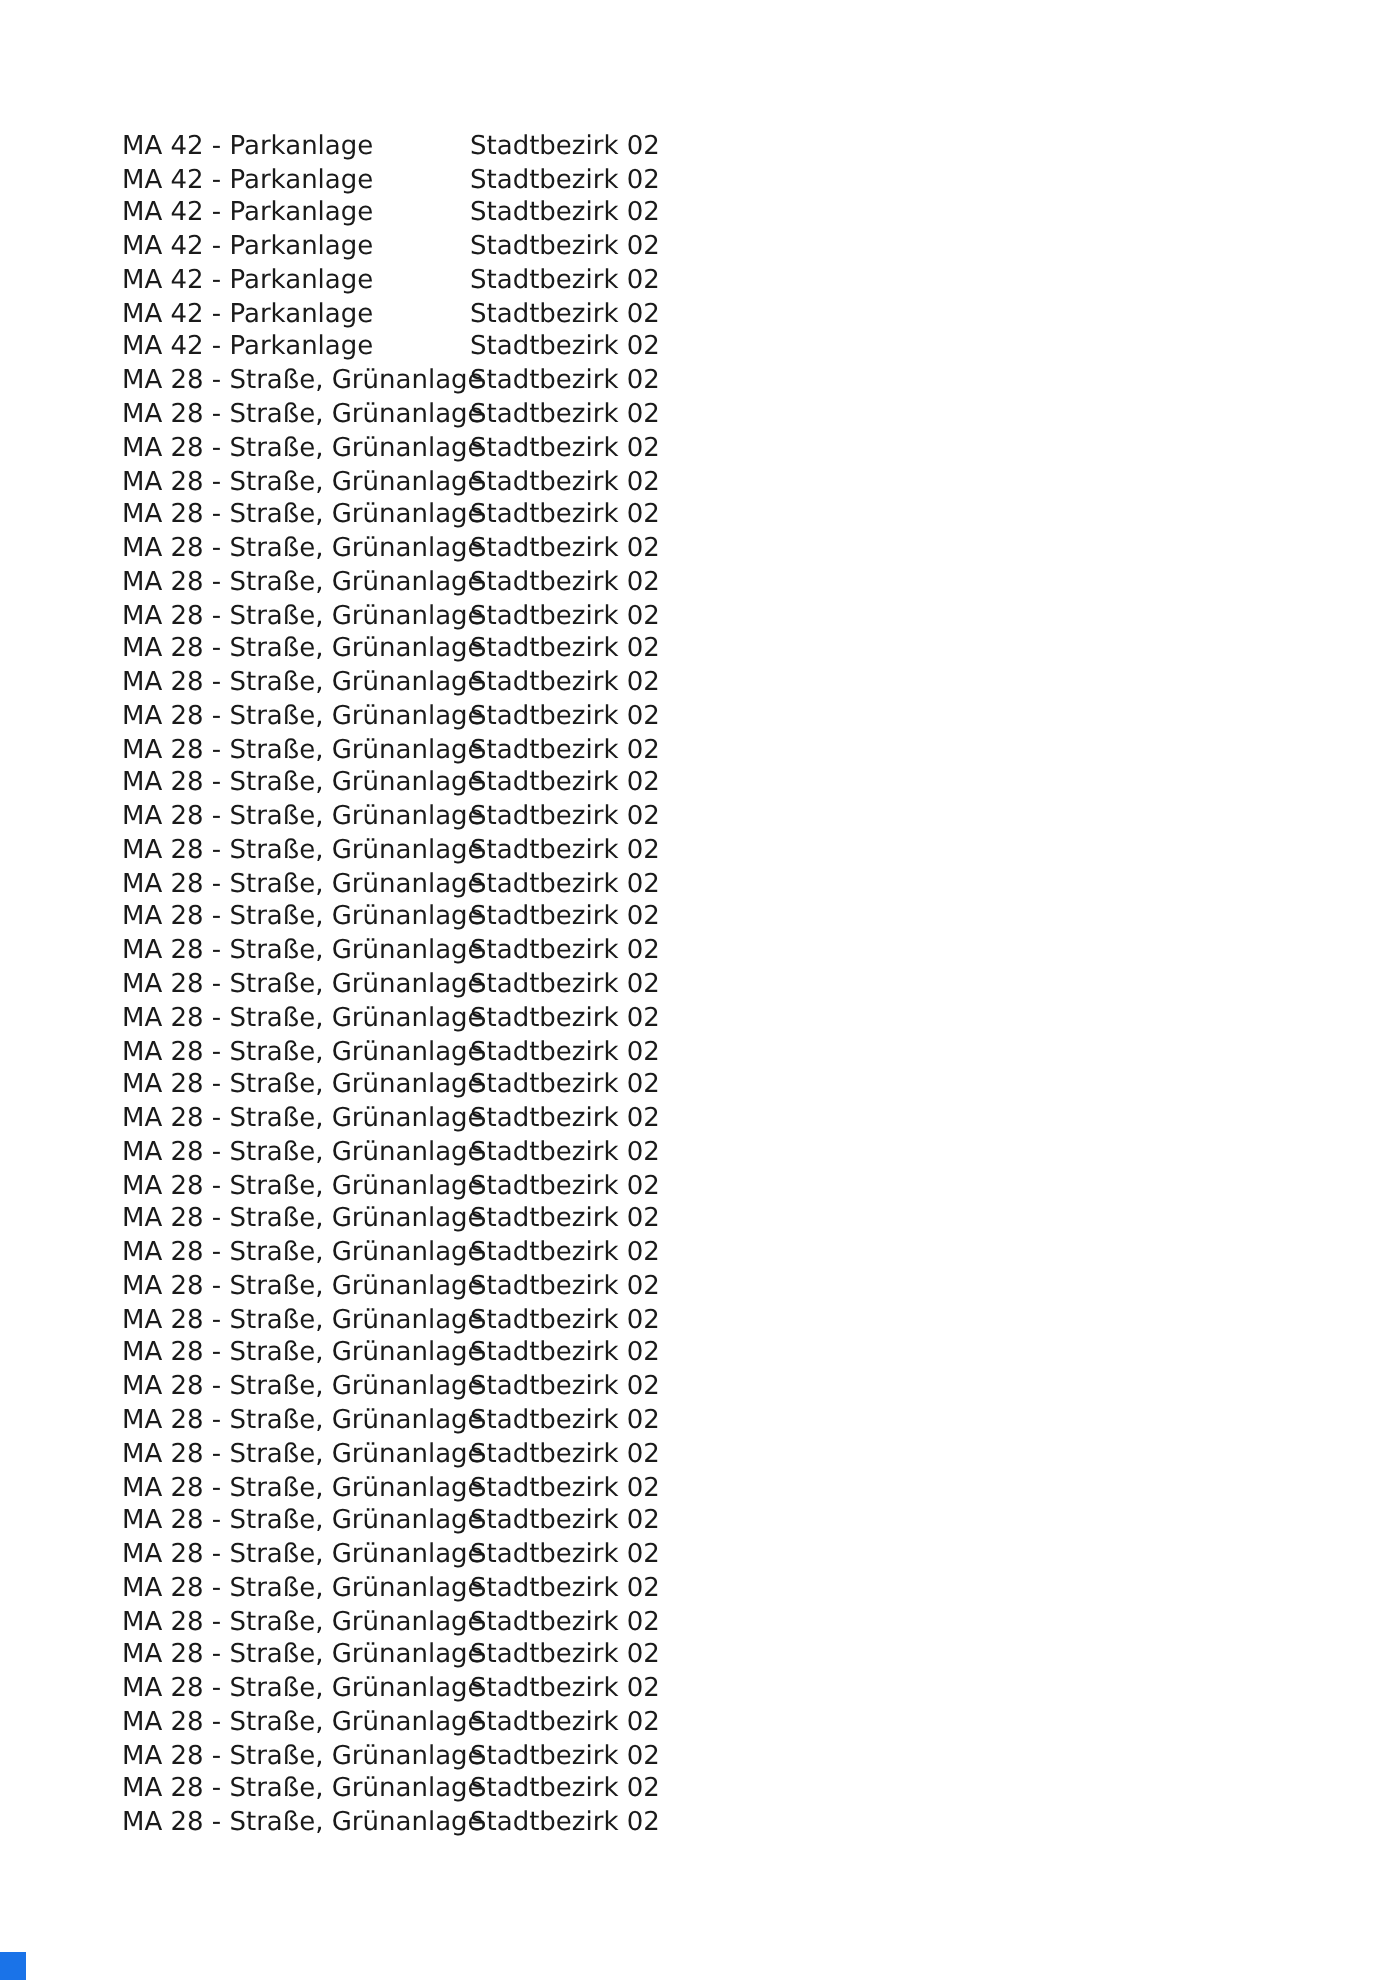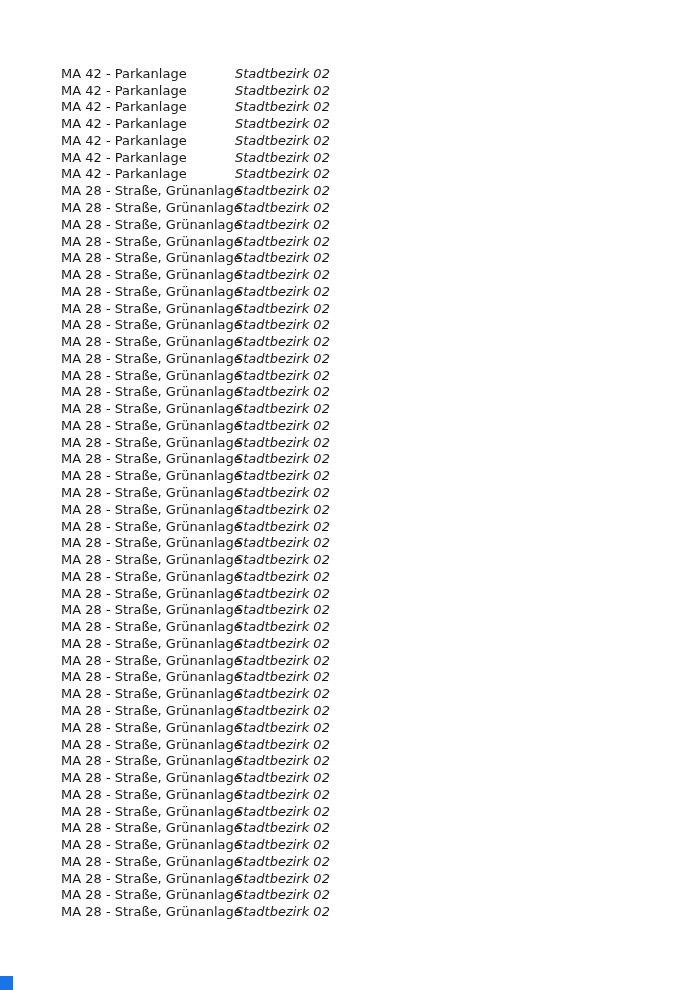--- a/index.html
+++ b/index.html
@@ -31,21 +31,20 @@
     align-items: center;
     height: 16.77px;
     white-space: nowrap;
   }
   .col-org {
     width: 174px;
     flex: 0 0 174px;
   }
   .col-district {
     flex: 0 0 auto;
-    font-style: italic;
   }
   .blue-marker {
     position: absolute;
     left: 0;
     bottom: 0;
     width: 13px;
     height: 14px;
   }
 </style>
 </head>

